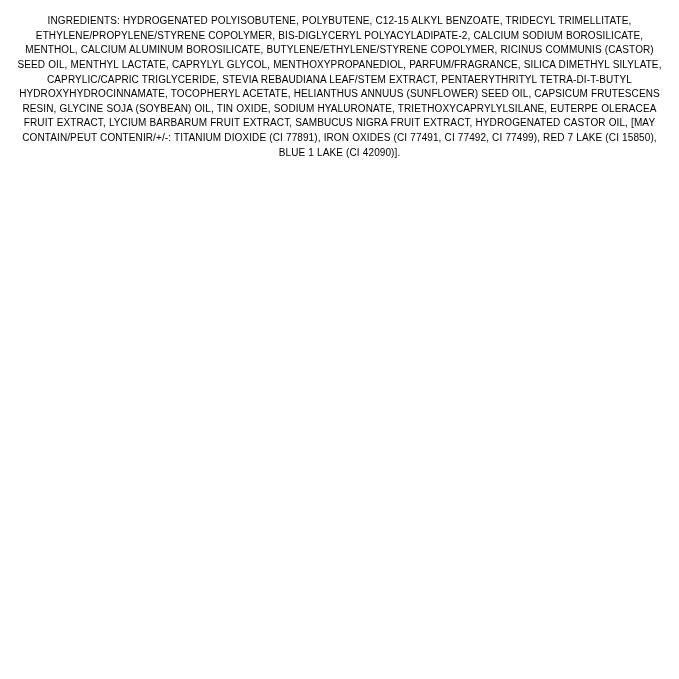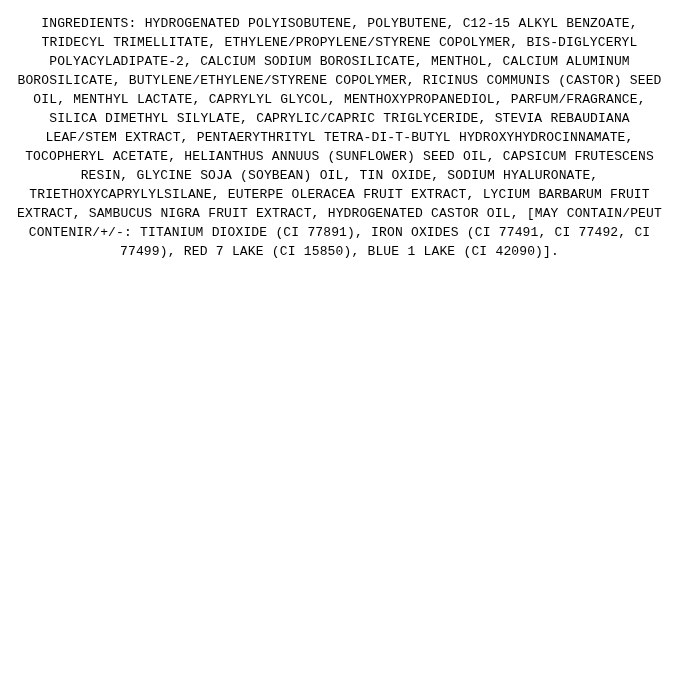--- a/index.html
+++ b/index.html
@@ -15,28 +15,27 @@
     overflow: hidden;
   }
   .page {
     width: 679px;
     height: 679px;
     box-sizing: border-box;
     padding: 14px 10px 0 10px;
     background: #ffffff;
   }
   .ingredients-text {
-    font-size: 13px;
+    font-size: 10px;
     line-height: 1.465;
     text-align: center;
     letter-spacing: 0.01em;
     word-spacing: 0.02em;
     margin: 0;
     white-space: pre-wrap;
-    font-family: Liberation Mono, monospace;
   }
 </style>
 </head>
 <body>
 
 <div class="page">
   <p class="ingredients-text">INGREDIENTS: HYDROGENATED POLYISOBUTENE, POLYBUTENE, C12-15 ALKYL BENZOATE, TRIDECYL TRIMELLITATE, ETHYLENE/PROPYLENE/STYRENE COPOLYMER, BIS-DIGLYCERYL POLYACYLADIPATE-2, CALCIUM SODIUM BOROSILICATE, MENTHOL, CALCIUM ALUMINUM BOROSILICATE, BUTYLENE/ETHYLENE/STYRENE COPOLYMER, RICINUS COMMUNIS (CASTOR) SEED OIL, MENTHYL LACTATE, CAPRYLYL GLYCOL, MENTHOXYPROPANEDIOL, PARFUM/FRAGRANCE, SILICA DIMETHYL SILYLATE, CAPRYLIC/CAPRIC TRIGLYCERIDE, STEVIA REBAUDIANA LEAF/STEM EXTRACT, PENTAERYTHRITYL TETRA-DI-T-BUTYL HYDROXYHYDROCINNAMATE, TOCOPHERYL ACETATE, HELIANTHUS ANNUUS (SUNFLOWER) SEED OIL, CAPSICUM FRUTESCENS RESIN, GLYCINE SOJA (SOYBEAN) OIL, TIN OXIDE, SODIUM HYALURONATE, TRIETHOXYCAPRYLYLSILANE, EUTERPE OLERACEA FRUIT EXTRACT, LYCIUM BARBARUM FRUIT EXTRACT, SAMBUCUS NIGRA FRUIT EXTRACT, HYDROGENATED CASTOR OIL, [MAY CONTAIN/PEUT CONTENIR/+/-: TITANIUM DIOXIDE (CI 77891), IRON OXIDES (CI 77491, CI 77492, CI 77499), RED 7 LAKE (CI 15850), BLUE 1 LAKE (CI 42090)].</p>
 </div>
 
 </body></html>

